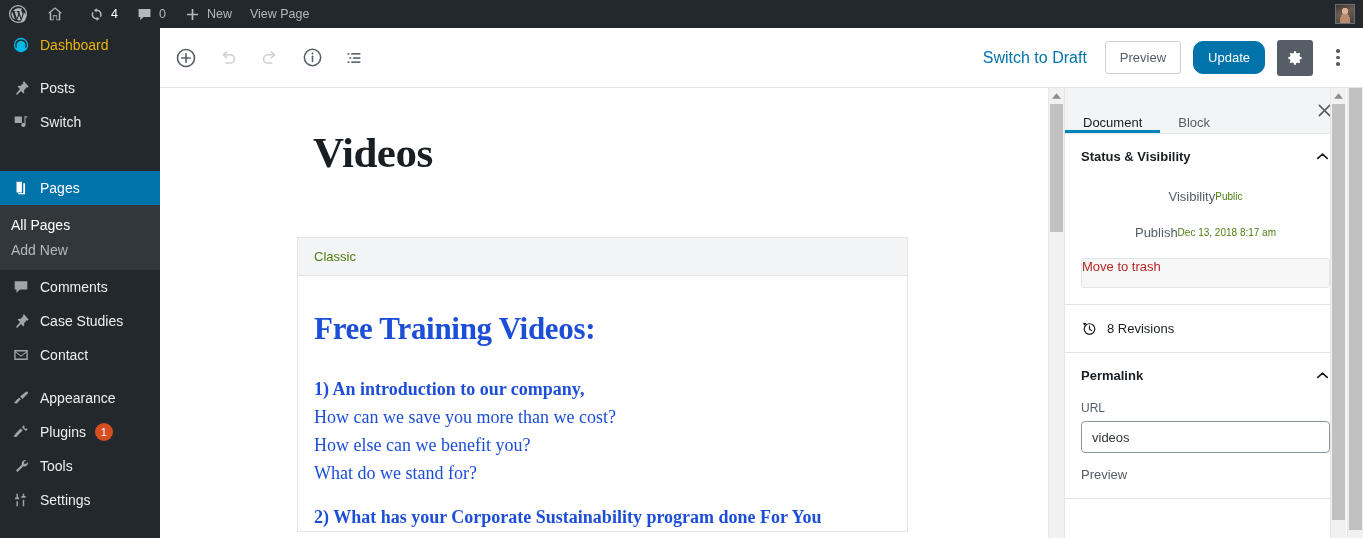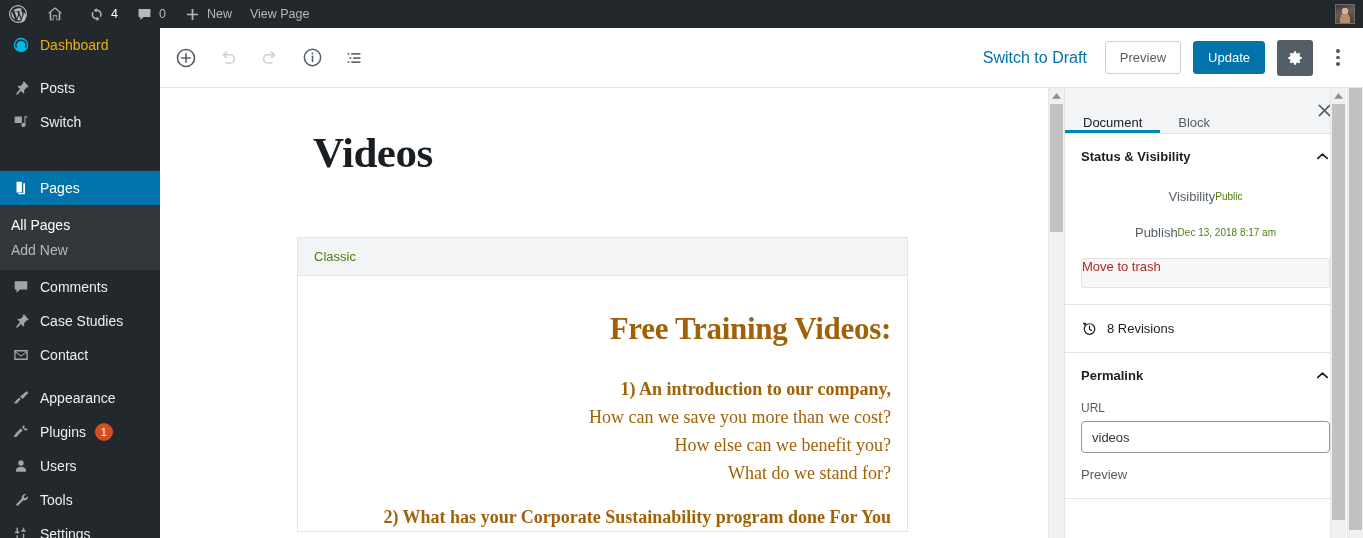--- a/index.html
+++ b/index.html
@@ -100,21 +100,21 @@
     color: #0073aa; font-size: 16px; background: none;
     border: none; padding: 4px 6px; text-decoration: none;
   }
   .btn-preview {
     height: 33px; padding: 0 14px; background: #fff;
     border: 1px solid #ccd0d4; border-radius: 3px;
     color: #555d66; font-size: 13px; line-height: 31px;
   }
   .btn-update {
     height: 33px; padding: 0 14px; background: #0073aa;
-    border: 1px solid #0073aa; border-radius: 3px;
+    border: 1px solid #0073aa; border-radius: 10px;
     color: #fff; font-size: 13px; line-height: 31px;
   }
   .btn-gear {
     width: 36px; height: 36px; border-radius: 3px; background: #555d66;
     color: #fff; display: flex; align-items: center; justify-content: center;
     border: none;
   }
   .btn-kebab {
     width: 26px; height: 36px; display: flex; flex-direction: column;
     align-items: center; justify-content: center; gap: 3px;
@@ -141,21 +141,21 @@
     position: absolute; left: 137px; top: 149px; width: 611px;
     border: 1px solid #e2e4e7; background: #fff;
   }
   .classic-head {
     height: 38px; background: #f3f4f5; border-bottom: 1px solid #e2e4e7;
     display: flex; align-items: center; padding-left: 16px;
     font-size: 13px; color: #4d7c0f;
   }
   .classic-body {
     padding: 34px 16px 0 16px;
-    font-family: "Liberation Serif", serif; color: #a16207; text-align: right;
+    font-family: "Liberation Serif", serif; color: #1d4ed8;
   }
   .ct-h2 {
     font-size: 31px; font-weight: 700; line-height: 1.2;
     margin: 0 0 28px 0; letter-spacing: -0.3px;
   }
   .ct-p { font-size: 18px; line-height: 28px; margin: 0; }
   .ct-p.bold { font-weight: 700; }
   .ct-gap { height: 16px; }
 
   
@@ -369,28 +369,20 @@
     <div class="menu-item">
       <span class="mi-icon">
         <svg width="18" height="18" viewBox="0 0 20 20" fill="currentColor">
           <path d="M13.1 2.6 11 4.7l4.3 4.3 2.1-2.1-1.2-1.2-1 1-1.9-1.9 1-1-1.2-1.2zM9.6 6.1 4.2 11.5c-.6.6-.7 1.4-1.3 2.1-.4.5-.9.8-1.3 1.1.8.7 2.3 1.1 3.4.6 1-.5 1.2-1.4 1.8-2l5.2-5.2-2.4-2z"></path>
         </svg>
       </span>
       <span>Plugins</span>
       <span class="badge">1</span>
     </div>
 
-    <div class="menu-item">
-      <span class="mi-icon">
-        <svg width="18" height="18" viewBox="0 0 20 20" fill="currentColor">
-          <path d="M10 3.6a3 3 0 1 1 0 6 3 3 0 0 1 0-6zm0 7.2c3 0 5.5 1.5 5.5 3.3v2.3h-11v-2.3c0-1.8 2.5-3.3 5.5-3.3z"></path>
-        </svg>
-      </span>
-      <span>Users</span>
-    </div>
 
     <div class="menu-item">
       <span class="mi-icon">
         <svg width="18" height="18" viewBox="0 0 20 20" fill="currentColor">
           <path d="M15.7 3.5a4.2 4.2 0 0 0-4.9 5.1l-6.4 6.4 1.8 1.8 6.4-6.4a4.2 4.2 0 0 0 5.1-4.9l-2.4 2.4-1.8-.4-.4-1.8 2.6-2.2z"></path>
         </svg>
       </span>
       <span>Tools</span>
     </div>
 

